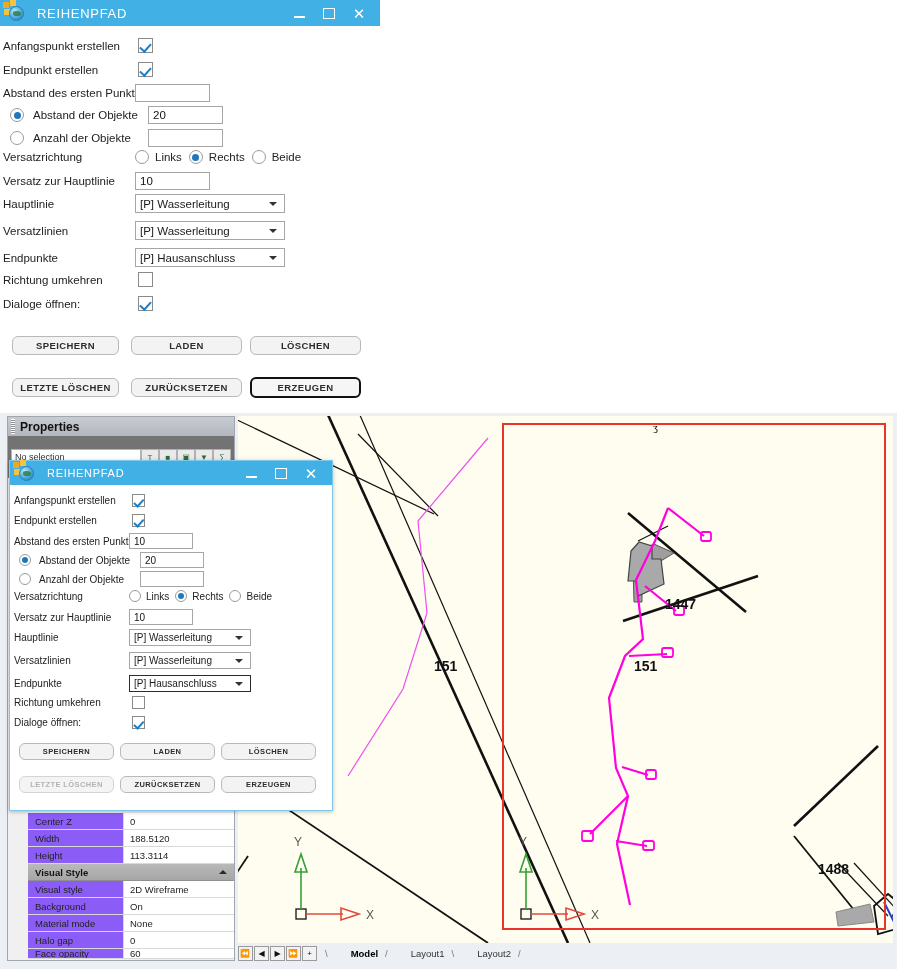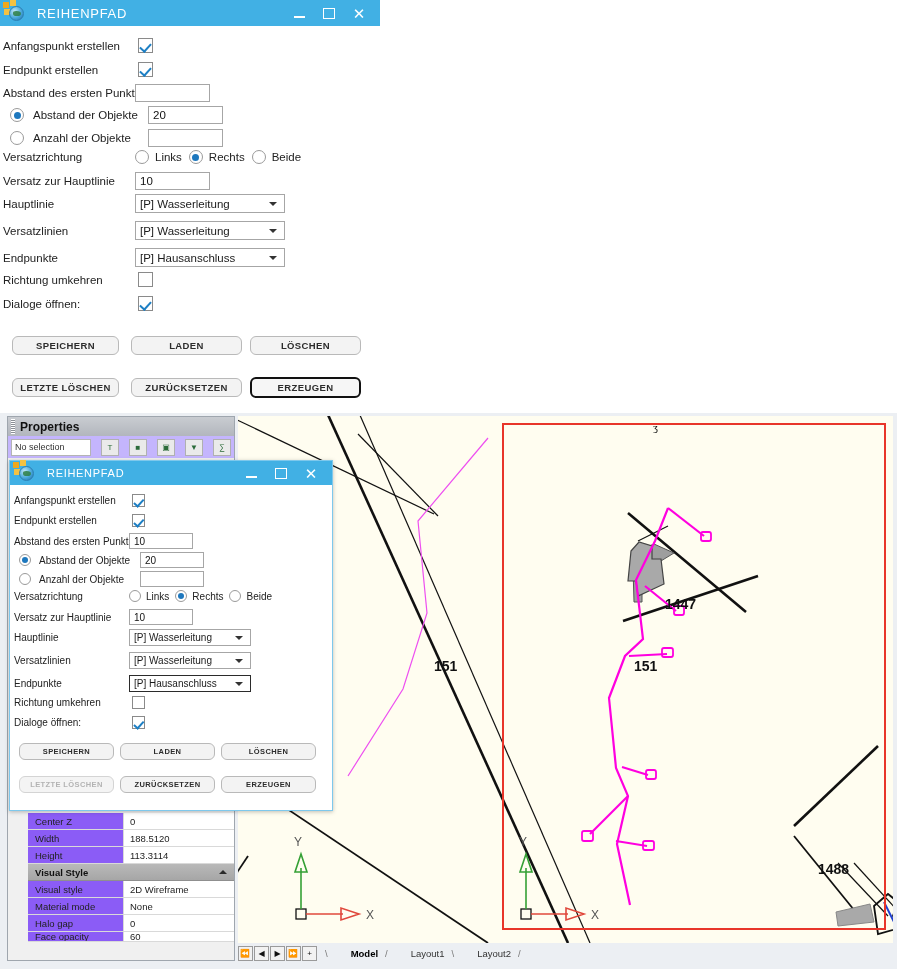--- a/index.html
+++ b/index.html
@@ -70,21 +70,21 @@
 
   
   #app-region{position:absolute;left:0;top:413px;width:897px;height:556px;background:#eceff3;}
 
   #props{position:absolute;left:7px;top:3px;width:228px;height:545px;background:#f0f0f0;
          border:1px solid #9fa6ae;box-sizing:border-box;}
   #props .phead{height:19px;background:linear-gradient(#c9ccd1,#b2b6bd);display:flex;align-items:center;
          font-size:12px;font-weight:bold;color:#111;padding-left:12px;position:relative;}
   #props .grip{position:absolute;left:3px;top:2px;width:4px;height:15px;
          background:repeating-linear-gradient(#fff 0 1px,#8b8f96 1px 2px);}
-  #props .ptool{height:18px;display:flex;align-items:center;padding:2px 3px;gap:10px;background:#c4b5fd;}
+  #props .ptool{height:18px;display:flex;align-items:center;padding:12px 3px;gap:0;background:#737373;}
   .nosel{flex:1 1 auto;height:15px;border:1px solid #b4b4b4;background:#fff;font-size:9px;
          display:flex;align-items:center;padding:0 3px;color:#333;position:relative;}
   .ticon{width:16px;height:15px;border:1px solid #b0b0b0;background:#eaeaea;display:flex;
          align-items:center;justify-content:center;font-size:8px;color:#2b6b3a;}
 
   .prow{height:16px;display:flex;border-bottom:1px solid #d9d9d9;font-size:9.5px;background:#fff;}
   .prow .k{width:88px;padding-left:7px;display:flex;align-items:center;color:#222;
            border-right:1px solid #d9d9d9;background:#8b5cf6;}
   .prow .v{flex:1 1 auto;padding-left:6px;display:flex;align-items:center;color:#222;}
   .pcat{height:16px;background:linear-gradient(#b9b9b9,#a6a6a6);display:flex;align-items:center;
@@ -239,20 +239,24 @@
         <span class="k">Height</span>
         <span class="v">113.3114</span>
       </div>
       <div class="pcat">
         <span>Visual Style</span>
         <span class="tri"></span>
       </div>
       <div class="prow">
         <span class="k">Visual style</span>
         <span class="v">2D Wireframe</span>
+      </div>
+      <div class="prow">
+        <span class="k">Background</span>
+        <span class="v">On</span>
       </div>
       <div class="prow">
         <span class="k">Material mode</span>
         <span class="v">None</span>
       </div>
       <div class="prow">
         <span class="k">Halo gap</span>
         <span class="v">0</span>
       </div>
       <div class="prow" style="height:9px;overflow:hidden;">

